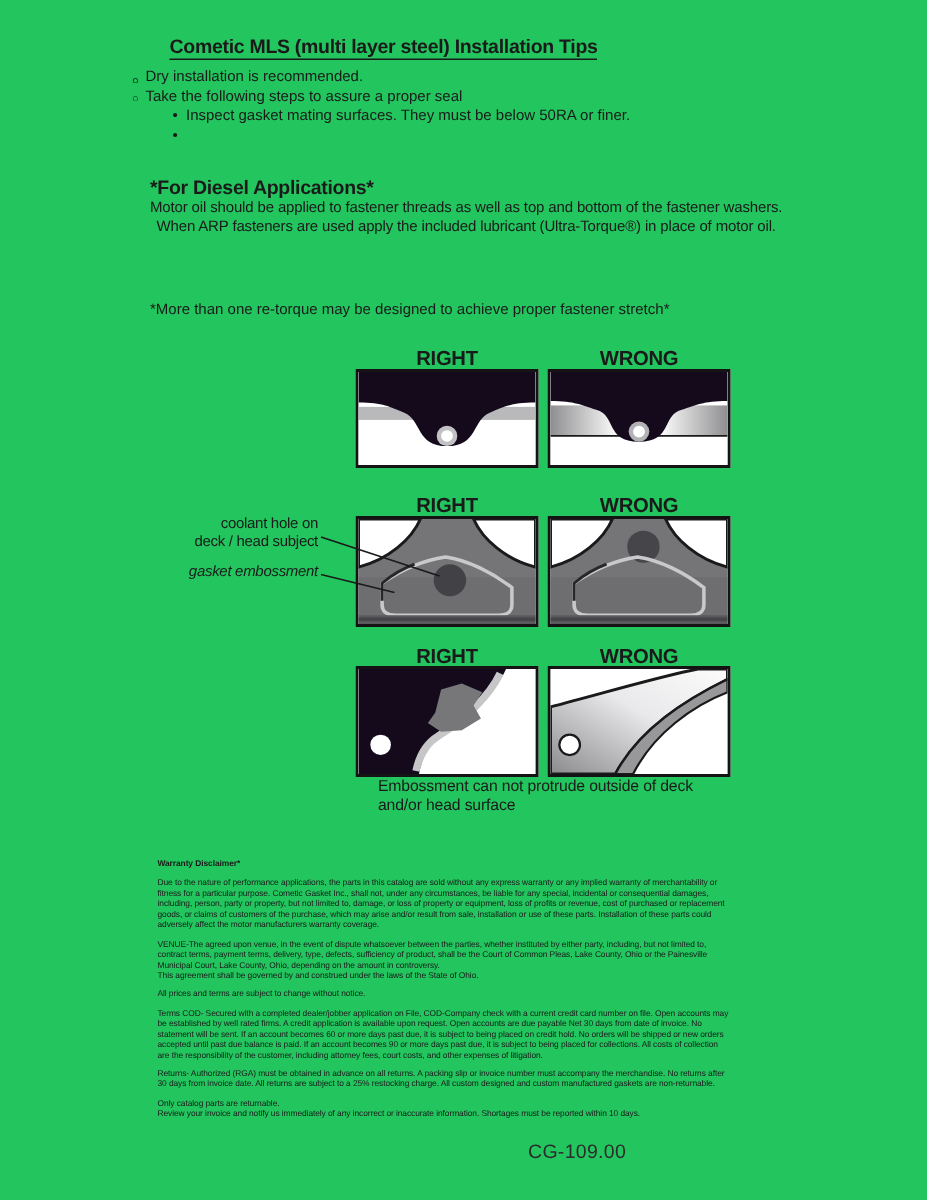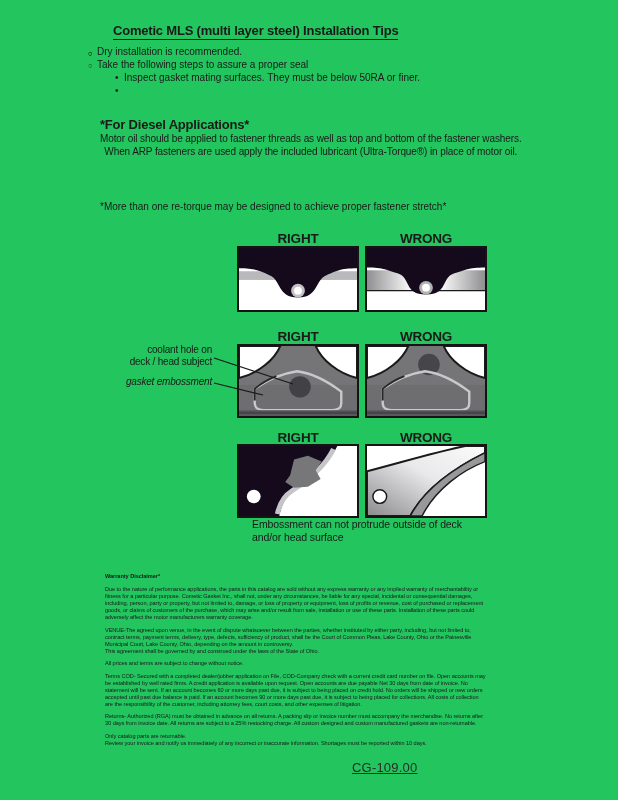--- a/index.html
+++ b/index.html
@@ -26,21 +26,21 @@
   .dg-label{width:122px;text-align:center;font-size:13.5px;font-weight:bold;letter-spacing:-0.2px;}
   .dg-box{width:118px;height:62px;border:2px solid #141414;background:#fff;}
   .dg-box.tall{height:70px;}
   .dg-box svg{display:block;width:100%;height:100%;}
   .dg-caption{font-size:10.5px;letter-spacing:-0.1px;white-space:pre-line;line-height:12.5px;}
   .callout{width:102px;text-align:right;font-size:10px;line-height:11.5px;white-space:pre-line;letter-spacing:-0.2px;}
   .leader-overlay{left:105px;top:340px;z-index:5;pointer-events:none;}
   .fineprint{left:105px;top:573px;width:412px;font-size:5.6px;line-height:7px;letter-spacing:-0.05px;}
   .fineprint .fp-head{font-weight:bold;margin-bottom:6px;}
   .fineprint p{margin:0 0 5.5px 0;white-space:pre-line;}
-  .pagenum{left:352px;top:760px;font-size:13px;color:#2b2b2b;letter-spacing:0.2px;text-decoration:underline;}
+  .pagenum{left:352px;top:760px;font-size:13px;color:#2b2b2b;letter-spacing:0.2px;}
 </style>
 </head>
 <body>
 
 <div class="page">
 
   <div class="abs title">Cometic MLS (multi layer steel) Installation Tips</div>
 
   <div class="abs tips">
     <div class="tip-line"><span class="o-bullet">○</span></div>

